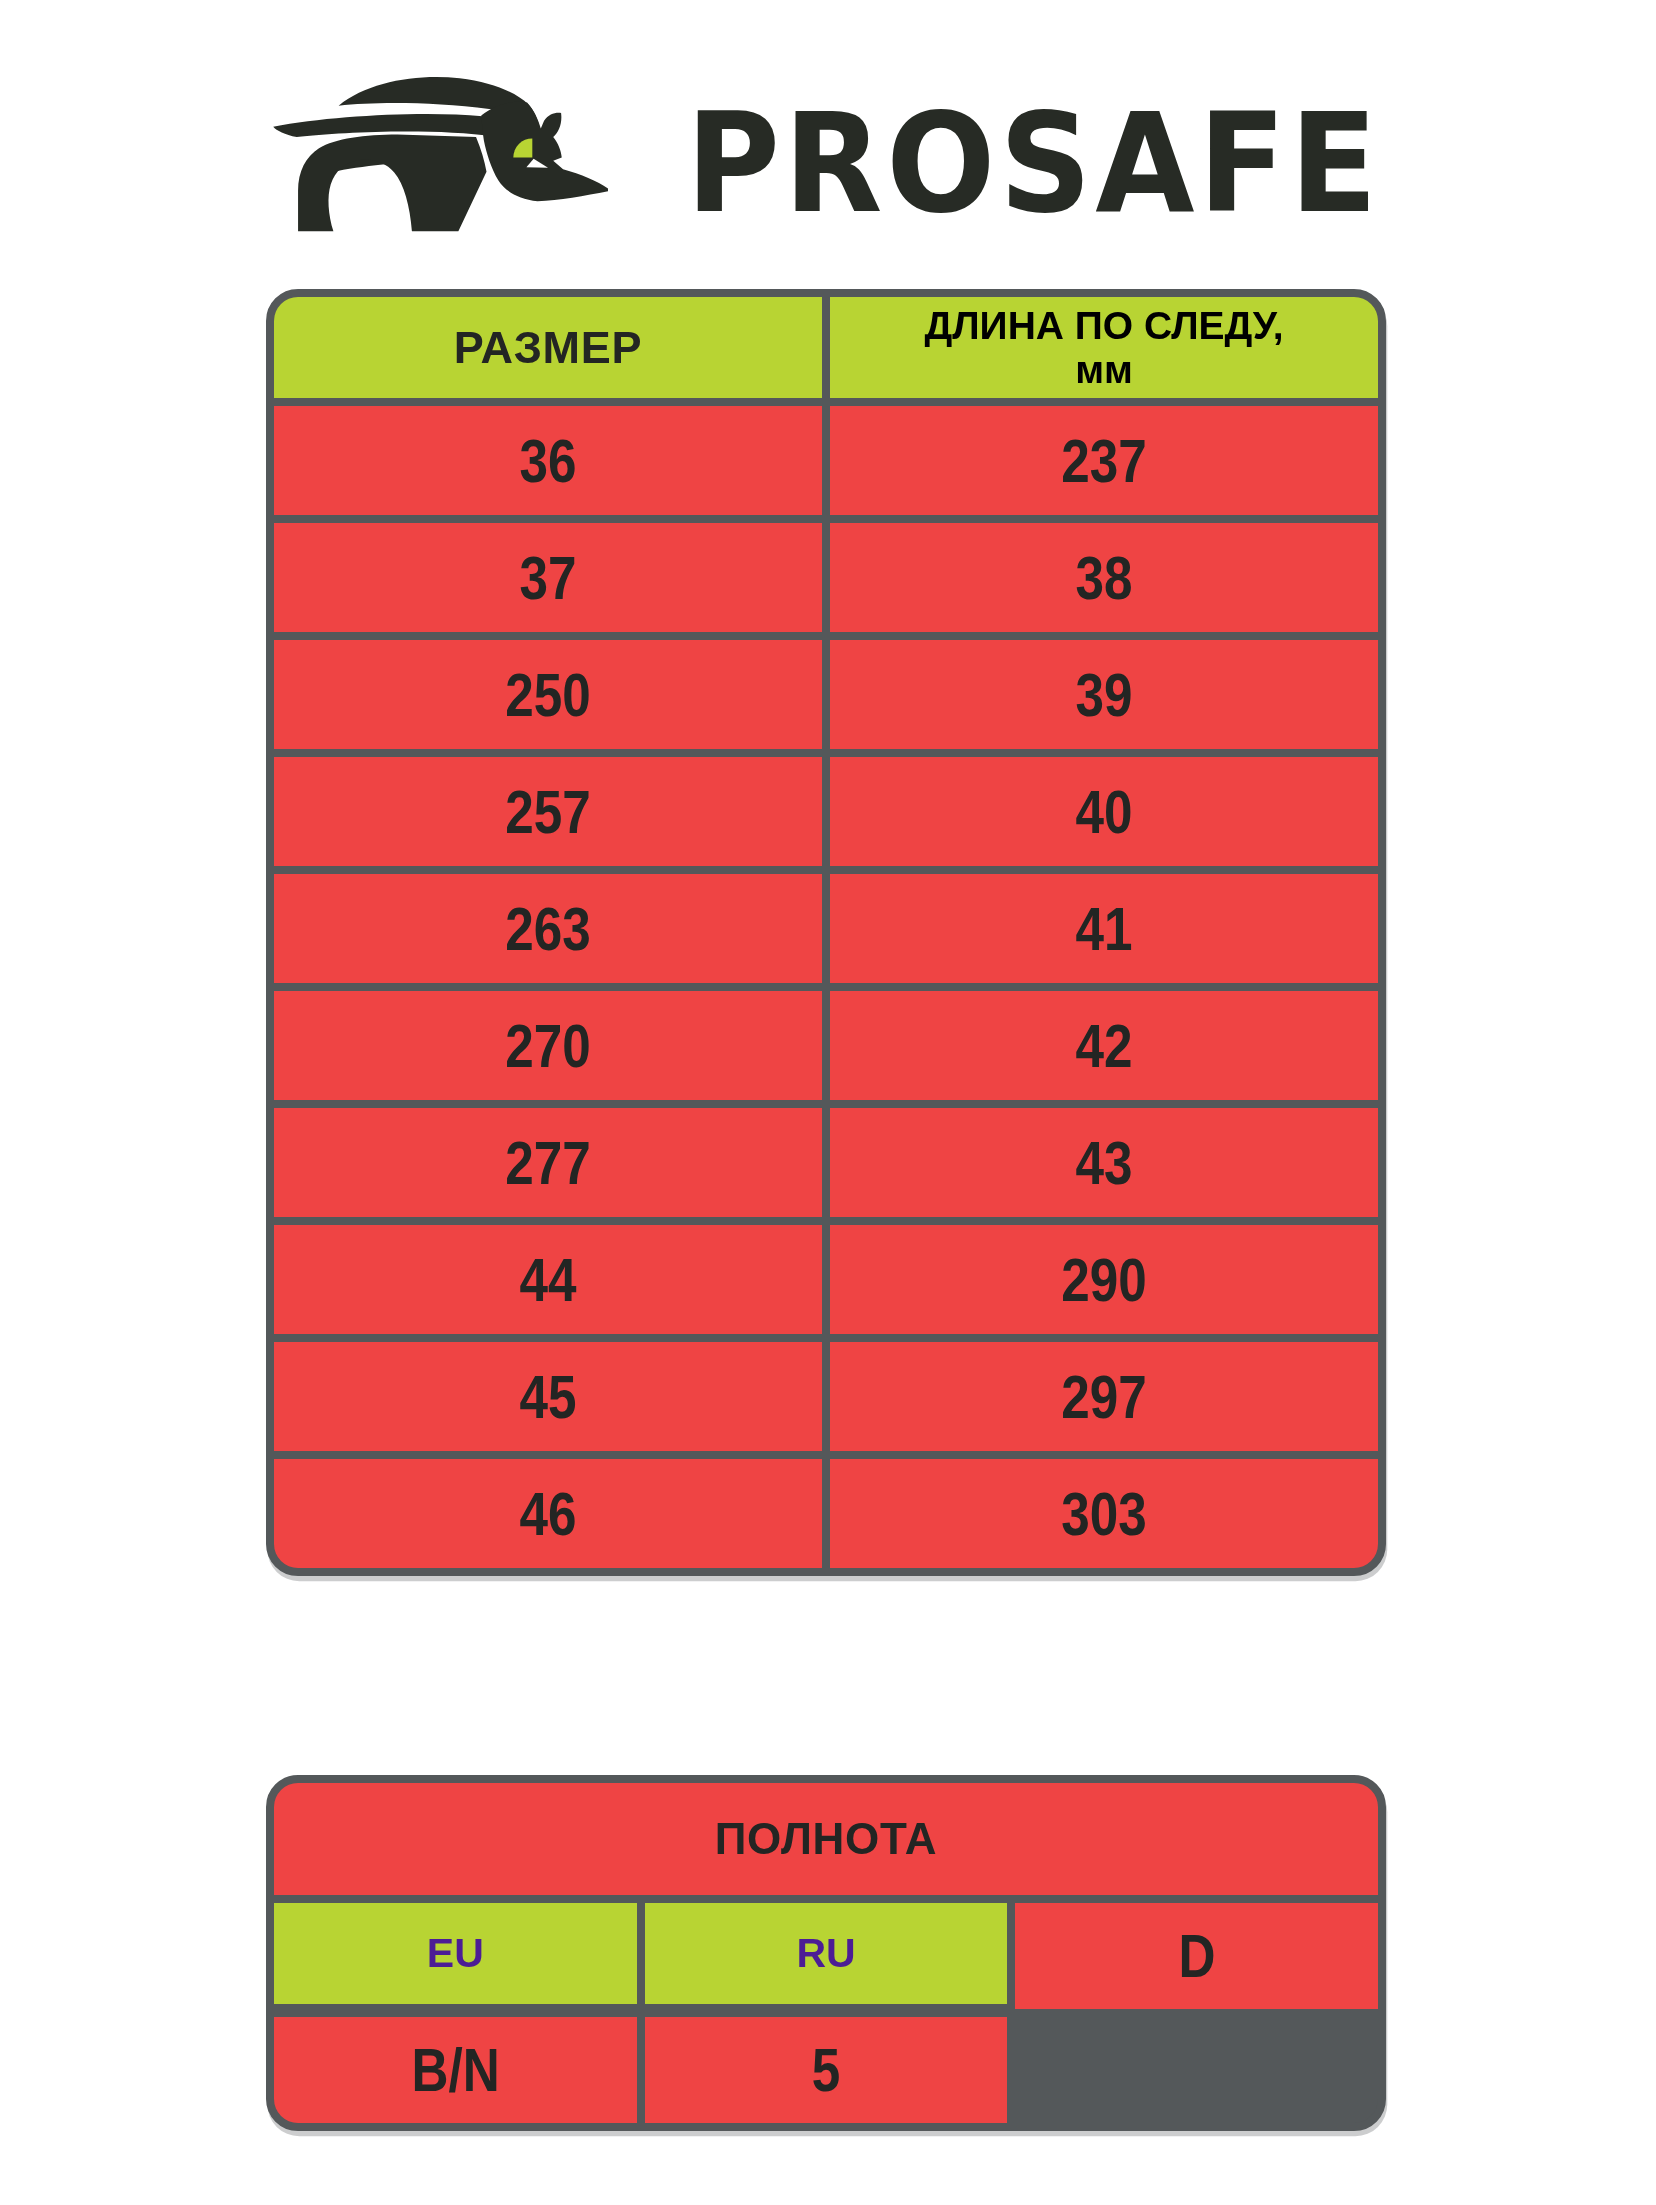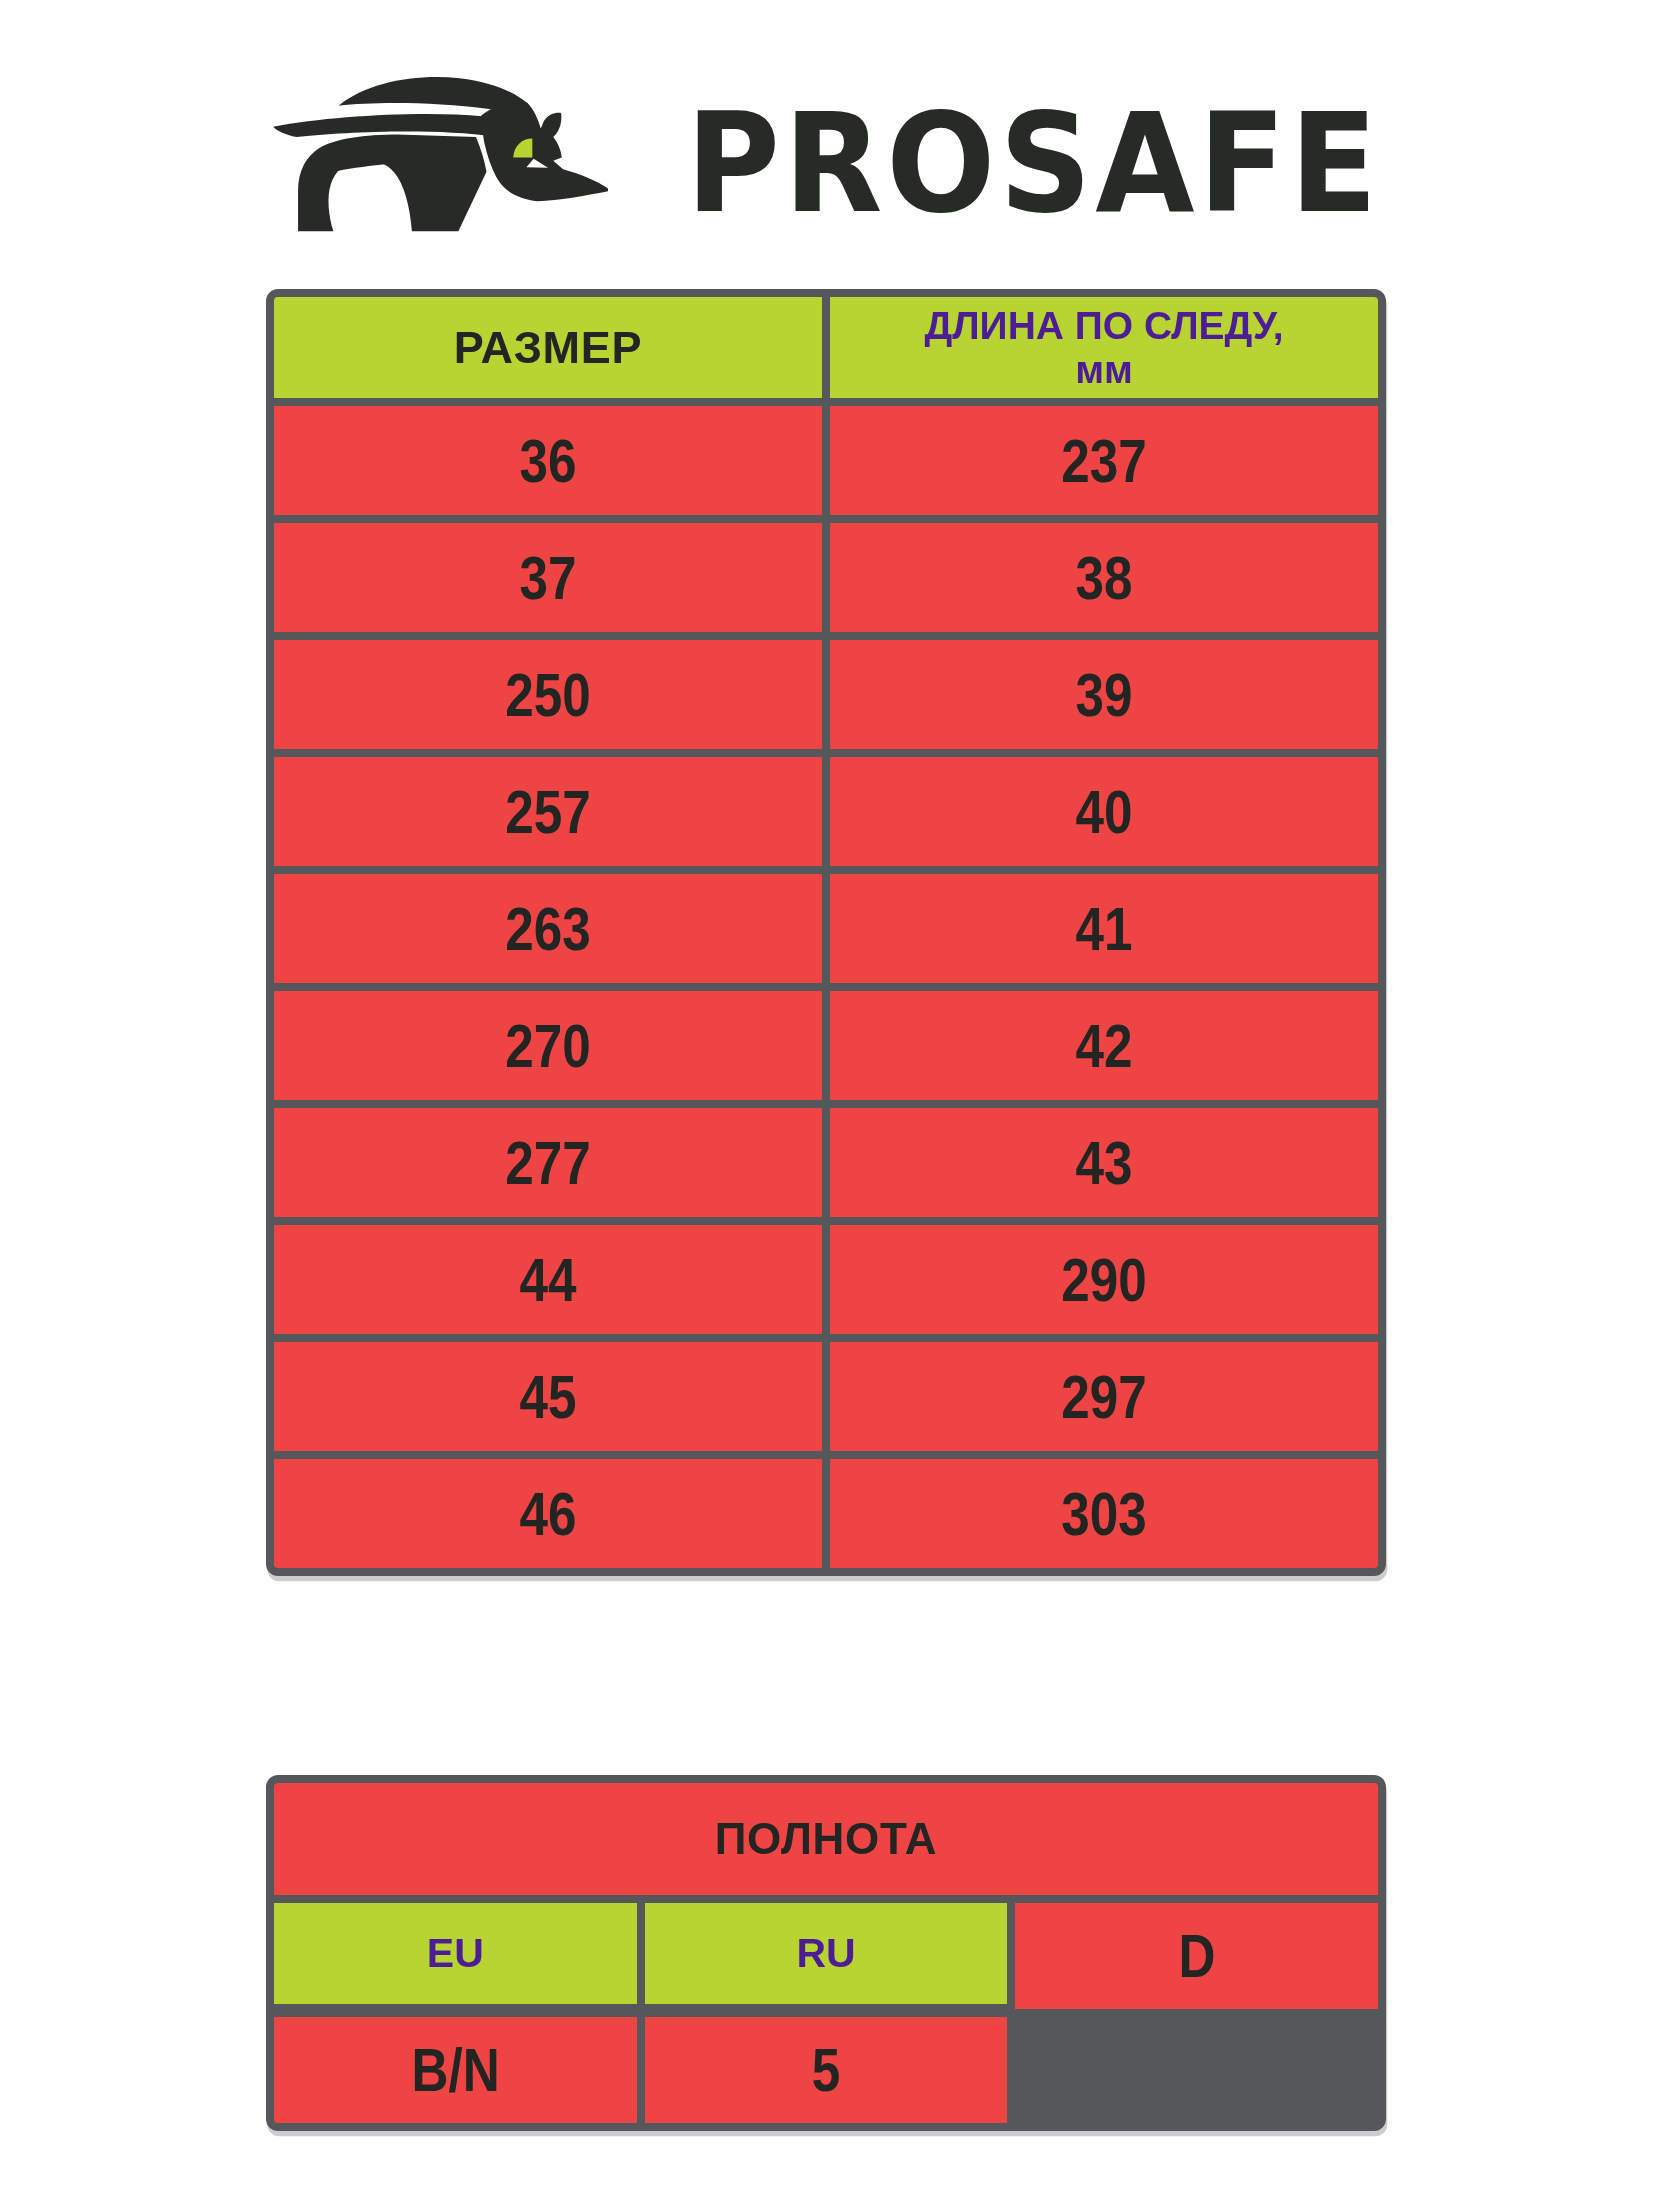--- a/index.html
+++ b/index.html
@@ -18,42 +18,42 @@
     margin-left:78px;margin-top:25px;
     font-family:"DejaVu Sans", sans-serif;
     font-weight:bold;font-size:138px;letter-spacing:4px;line-height:1;
     color:#272b25;transform:scaleX(.93);transform-origin:left center;
     white-space:nowrap;
   }
 
   
   .tbl{
     position:absolute;left:266px;
-    background:#54585a;border:8px solid #54585a;border-radius:12px;
+    background:#54585a;border:8px solid #54585a;border-radius:32px;
     overflow:hidden;display:grid;gap:8px;
     box-shadow:1.3px 5.3px 0 rgba(110,113,115,.35);
   }
   #size-table{top:289px;width:1104px;grid-template-columns:1fr 1fr;}
   #width-table{top:1775px;width:1104px;grid-template-columns:1fr 1fr 1fr;}
 
   .cell{
     background:#ef4444;display:flex;flex-direction:column;
     align-items:center;justify-content:center;text-align:center;
   }
   .cell.green{background:#b8d433;}
 
   #size-table .head{height:101px;}
   #size-table .data{height:109px;}
 
   #width-table .title-cell{grid-column:1 / -1;height:112px;}
   #width-table .head{height:101px;}
   #width-table .data{height:106px;}
 
   .h-size{font-weight:bold;font-size:45px;letter-spacing:0.7px;color:#232523;}
-  .h-len{font-weight:bold;font-size:39px;line-height:1.12;color:#4c1d95;}
+  .h-len{font-weight:bold;font-size:39px;line-height:1.12;color:#000000;}
   .h-title{font-weight:bold;font-size:44px;letter-spacing:0.7px;color:#232523;}
   .h-geo{font-weight:bold;font-size:41px;color:#4c1d95;}
 
   .num{
     display:inline-block;font-weight:bold;font-size:61px;color:#232523;
     transform:scaleX(.84);transform-origin:center center;white-space:nowrap;
   }
 </style>
 </head>
 <body>

